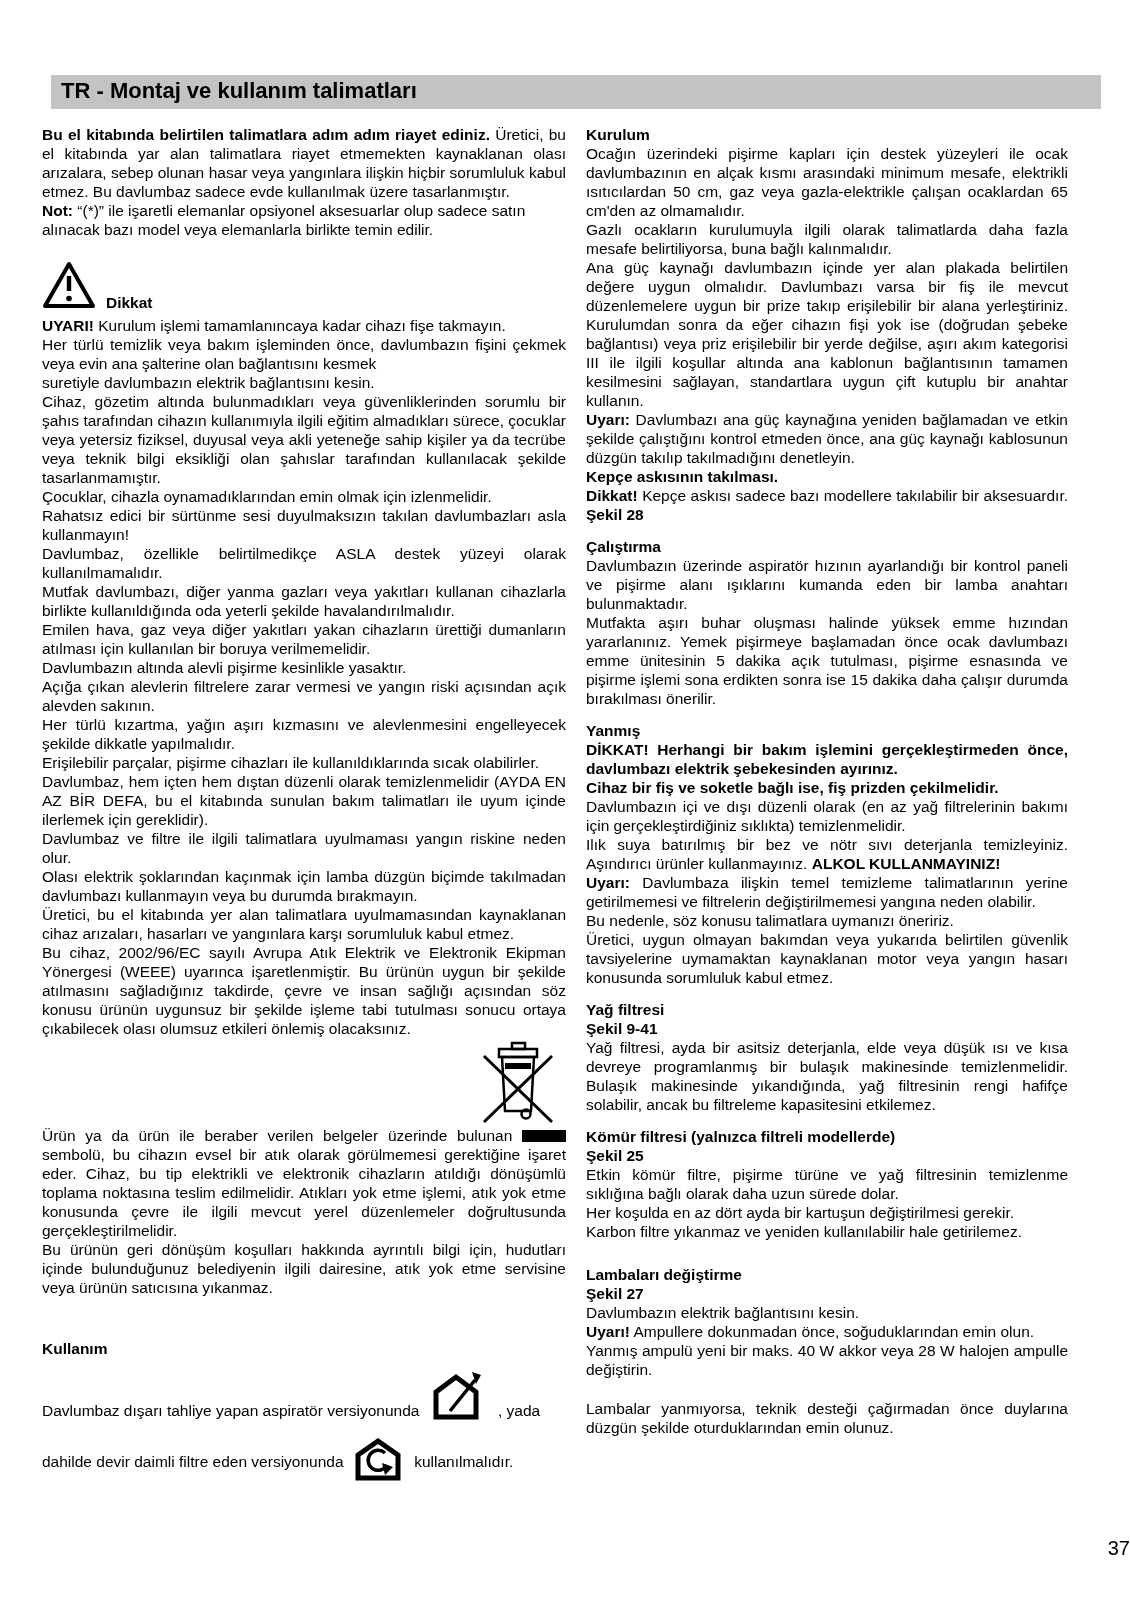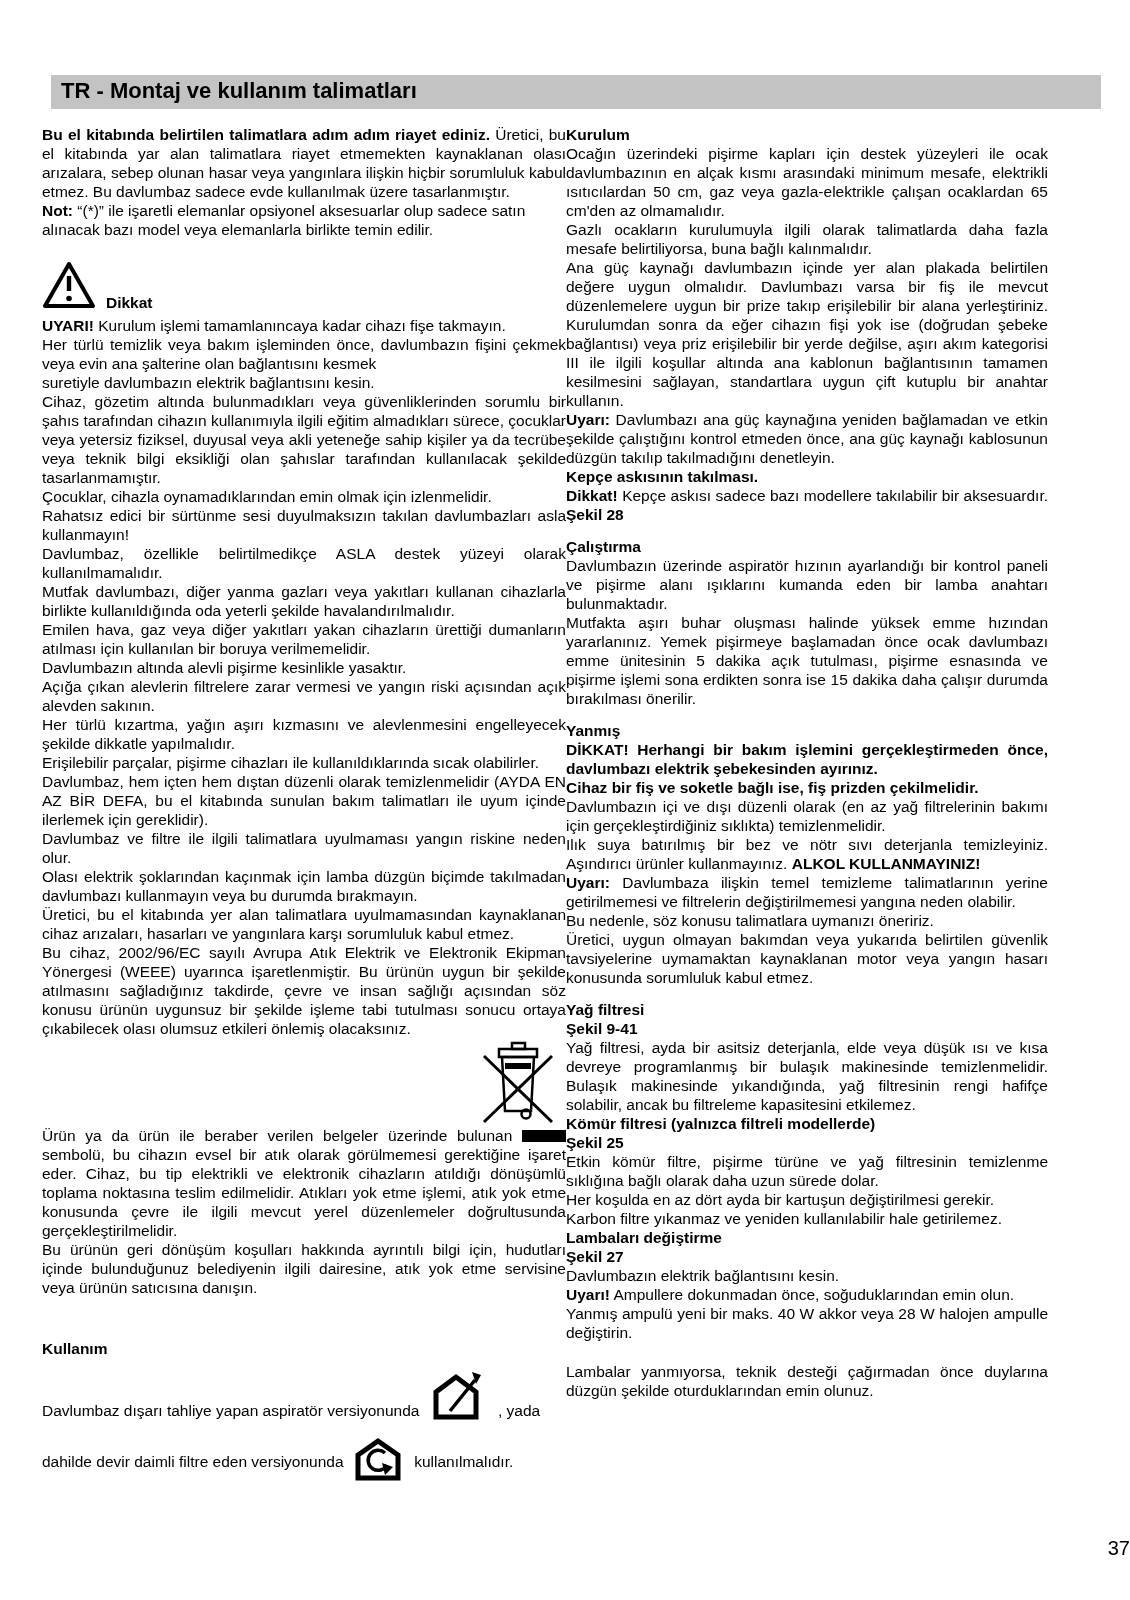--- a/index.html
+++ b/index.html
@@ -15,21 +15,21 @@
     overflow: hidden;
   }
   .page { padding: 75px 40px 0 42px; }
   .header-bar {
     width: 1050px;
     background: #c3c3c3;
     padding: 3px 10px 5px 10px;
     margin-bottom: 16px;
   }
   .header-bar h1 { font-size: 22px; line-height: 26px; font-weight: bold; }
-  .columns { display: flex; width: 1048px; align-items: flex-start; }
+  .columns { display: flex; gap: 20px; width: 1048px; align-items: flex-start; }
   .col-left  { width: 524px; }
   .col-right { width: 482px; }
   p.para { text-align: justify; text-align-last: left; }
   p.nojust { text-align: left; }
   p.heading { font-weight: bold; }
   b { font-weight: bold; }
   .caution-row { margin: 22px 0 3px 0; display: flex; align-items: flex-end; gap: 10px; }
   .caution-row .caution-label { padding-bottom: 1px; }
   .weee-row { text-align: right; margin: 2px 6px -6px 0; }
   .black-bar { display: inline-block; width: 44px; height: 12px; background: #000; vertical-align: -1px; }
@@ -86,21 +86,21 @@
         <div class="weee-row"><span class="inline-icon"><svg width="84" height="88" viewBox="0 0 84 88">
               <line x1="8" y1="16" x2="76" y2="82" stroke="#000" stroke-width="3"></line>
               <line x1="76" y1="16" x2="8" y2="82" stroke="#000" stroke-width="3"></line>
               <rect x="36" y="3" width="13" height="6" fill="none" stroke="#000" stroke-width="2.5"></rect>
               <rect x="23" y="9" width="38" height="8" fill="none" stroke="#000" stroke-width="2.5"></rect>
               <path d="M26 17 L58 17 L55 71 L29 71 Z" fill="none" stroke="#000" stroke-width="2.5"></path>
               <rect x="29" y="23" width="26" height="6" fill="#000"></rect>
               <circle cx="50" cy="74" r="4.5" fill="none" stroke="#000" stroke-width="2.5"></circle>
             </svg></span></div>
         <p class="para">Ürün ya da ürün ile beraber verilen belgeler üzerinde bulunan <span class="inline-icon "><span class="black-bar"></span></span> sembolü, bu cihazın evsel bir atık olarak görülmemesi gerektiğine işaret eder. Cihaz, bu tip elektrikli ve elektronik cihazların atıldığı dönüşümlü toplama noktasına teslim edilmelidir. Atıkları yok etme işlemi, atık yok etme konusunda çevre ile ilgili mevcut yerel düzenlemeler doğrultusunda gerçekleştirilmelidir.</p>
-        <p class="para">Bu ürünün geri dönüşüm koşulları hakkında ayrıntılı bilgi için, hudutları içinde bulunduğunuz belediyenin ilgili dairesine, atık yok etme servisine veya ürünün satıcısına danışın.</p>
+        <p class="para">Bu ürünün geri dönüşüm koşulları hakkında ayrıntılı bilgi için, hudutları içinde bulunduğunuz belediyenin ilgili dairesine, atık yok etme servisine veya ürünün satıcısına yıkanmaz.</p>
         <p class="heading" style="margin-top: 42px;">Kullanım</p>
         <p class="para nojust usage">Davlumbaz dışarı tahliye yapan aspiratör versiyonunda <span class="inline-icon icon-exhaust"><svg width="58" height="54" viewBox="0 0 58 54">
               <path d="M8 22 L28 7 L48 22 L48 47 L8 47 Z" fill="none" stroke="#000" stroke-width="5" stroke-linejoin="miter"></path>
               <line x1="22" y1="41" x2="47" y2="10" stroke="#000" stroke-width="3.5"></line>
               <path d="M44 2 L53 5 L48 14 Z" fill="#000"></path>
             </svg></span> ,  yada</p>
         <p class="para nojust usage">dahilde devir daimli filtre eden versiyonunda <span class="inline-icon icon-recirc"><svg width="52" height="47" viewBox="0 0 52 47">
               <path d="M6 19 L26 5 L46 19 L46 42 L6 42 Z" fill="none" stroke="#000" stroke-width="5"></path>
               <path d="M33 17 A10 10 0 1 0 35 29" fill="none" stroke="#000" stroke-width="3.5"></path>
               <path d="M30 27 L41 31 L33 39 Z" fill="#000"></path>
@@ -121,26 +121,26 @@
         <p class="para"><b>DİKKAT! Herhangi bir bakım işlemini gerçekleştirmeden önce, davlumbazı elektrik şebekesinden ayırınız.</b></p>
         <p class="para"><b>Cihaz bir fiş ve soketle bağlı ise, fiş prizden çekilmelidir.</b></p>
         <p class="para">Davlumbazın içi ve dışı düzenli olarak (en az yağ filtrelerinin bakımı için gerçekleştirdiğiniz sıklıkta) temizlenmelidir.</p>
         <p class="para">Ilık suya batırılmış bir bez ve nötr sıvı deterjanla temizleyiniz. Aşındırıcı ürünler kullanmayınız. <b>ALKOL KULLANMAYINIZ!</b></p>
         <p class="para"><b>Uyarı:</b> Davlumbaza ilişkin temel temizleme talimatlarının yerine getirilmemesi ve filtrelerin değiştirilmemesi yangına neden olabilir.</p>
         <p class="para">Bu nedenle, söz konusu talimatlara uymanızı öneririz.</p>
         <p class="para">Üretici, uygun olmayan bakımdan veya yukarıda belirtilen güvenlik tavsiyelerine uymamaktan kaynaklanan motor veya yangın hasarı konusunda sorumluluk kabul etmez.</p>
         <p class="heading" style="margin-top: 13px;">Yağ filtresi</p>
         <p class="heading">Şekil 9-41</p>
         <p class="para">Yağ filtresi, ayda bir asitsiz deterjanla, elde veya düşük ısı ve kısa devreye programlanmış bir bulaşık makinesinde temizlenmelidir. Bulaşık makinesinde yıkandığında, yağ filtresinin rengi hafifçe solabilir, ancak bu filtreleme kapasitesini etkilemez.</p>
-        <p class="heading" style="">Kömür filtresi (yalnızca filtreli modellerde)</p>
+        <p class="heading" style="margin-top: 13px;">Kömür filtresi (yalnızca filtreli modellerde)</p>
         <p class="heading">Şekil 25</p>
         <p class="para">Etkin kömür filtre, pişirme türüne ve yağ filtresinin temizlenme sıklığına bağlı olarak daha uzun sürede dolar.</p>
         <p class="para">Her koşulda en az dört ayda bir kartuşun değiştirilmesi gerekir.</p>
         <p class="para">Karbon filtre yıkanmaz ve yeniden kullanılabilir hale getirilemez.</p>
-        <p class="heading" style="margin-top: 0;">Lambaları değiştirme</p>
+        <p class="heading" style="margin-top: 24px;">Lambaları değiştirme</p>
         <p class="heading">Şekil 27</p>
         <p class="para">Davlumbazın elektrik bağlantısını kesin.</p>
         <p class="para"><b>Uyarı!</b> Ampullere dokunmadan önce, soğuduklarından emin olun.</p>
         <p class="para">Yanmış ampulü yeni bir maks. 40 W akkor veya 28 W halojen ampulle değiştirin.</p>
         <div class="spacer" style="height: 20px;"></div>
         <p class="para">Lambalar yanmıyorsa, teknik desteği çağırmadan önce duylarına düzgün şekilde oturduklarından emin olunuz.</p>
       </div>
   </div>
 </div>
 <div class="footer">37</div>

